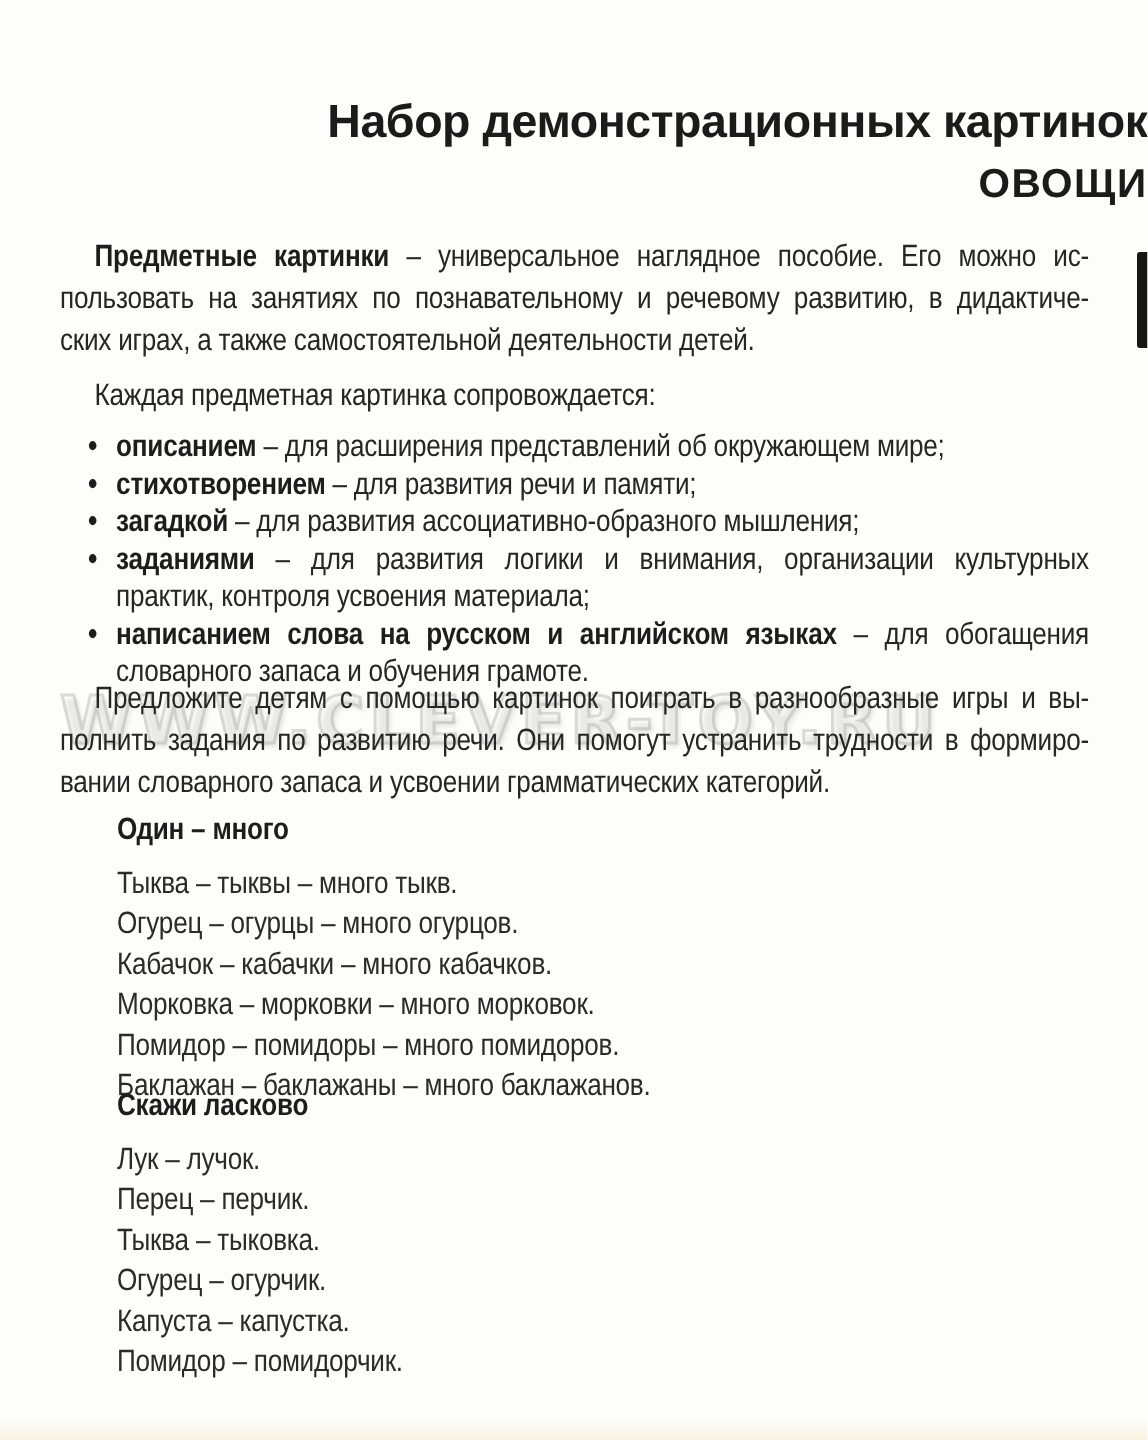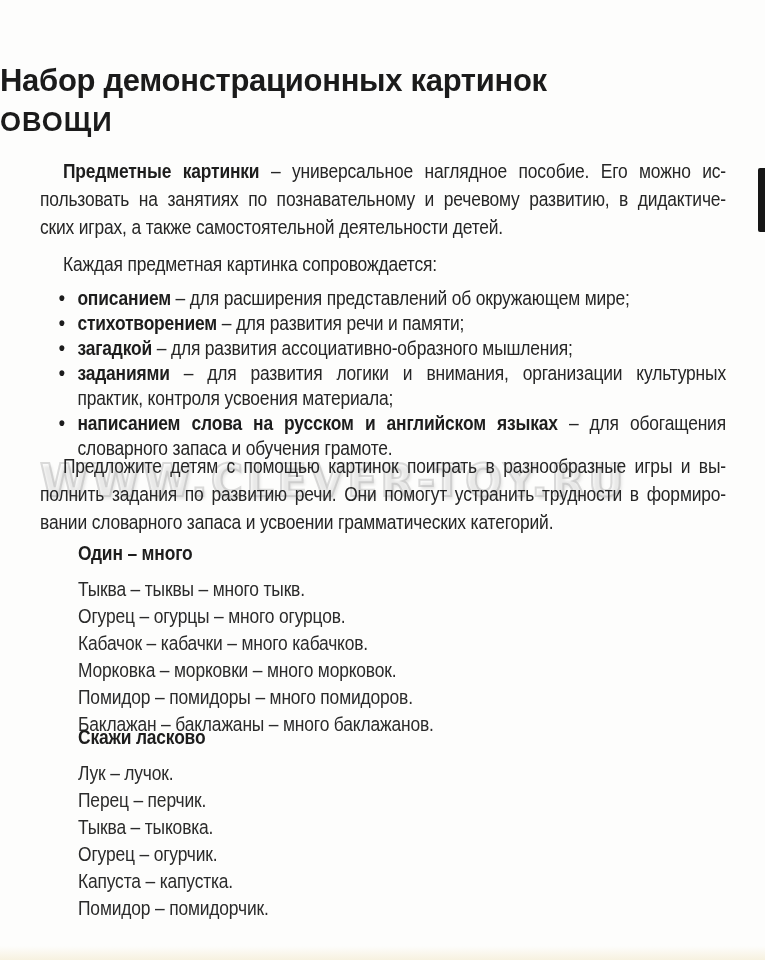--- a/index.html
+++ b/index.html
@@ -11,21 +11,21 @@
     position:relative;
     width:765px;height:960px;
     margin:0 auto;
     background:#fdfdfc;
     overflow:hidden;
     color:#242424;
   }
   
   .title{
     position:absolute;top:62px;left:0;width:765px;
-    text-align:left;
+    text-align:right;
     color:#1b1b1b;
     font-weight:bold;
   }
   .title .t1{font-size:31px;line-height:38px;letter-spacing:-0.3px;}
   .title .t2{font-size:27px;line-height:44px;letter-spacing:1px;}
   
   .squeeze{
     width:807px;
     transform:scaleX(0.85);
     transform-origin:0 0;

